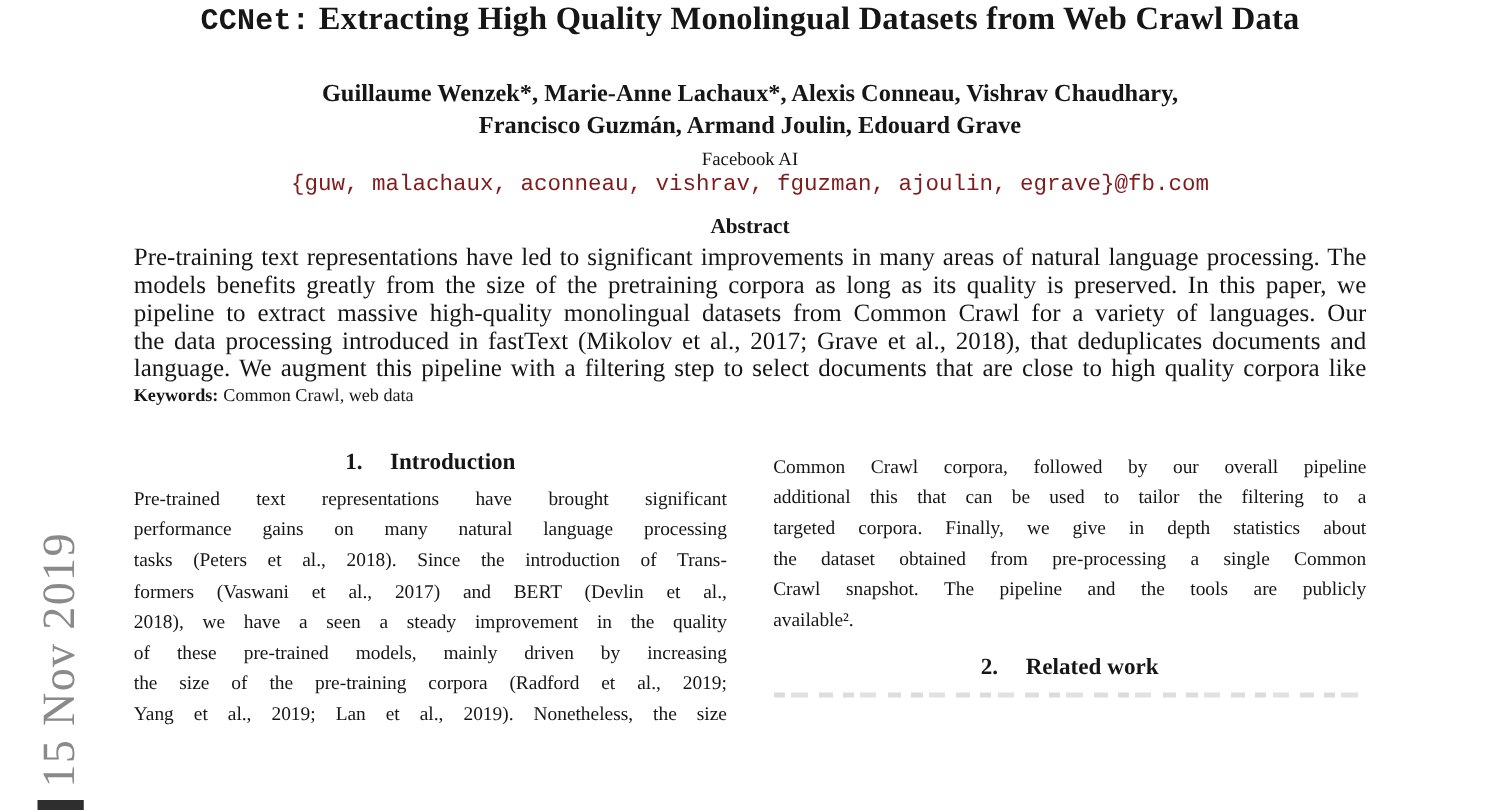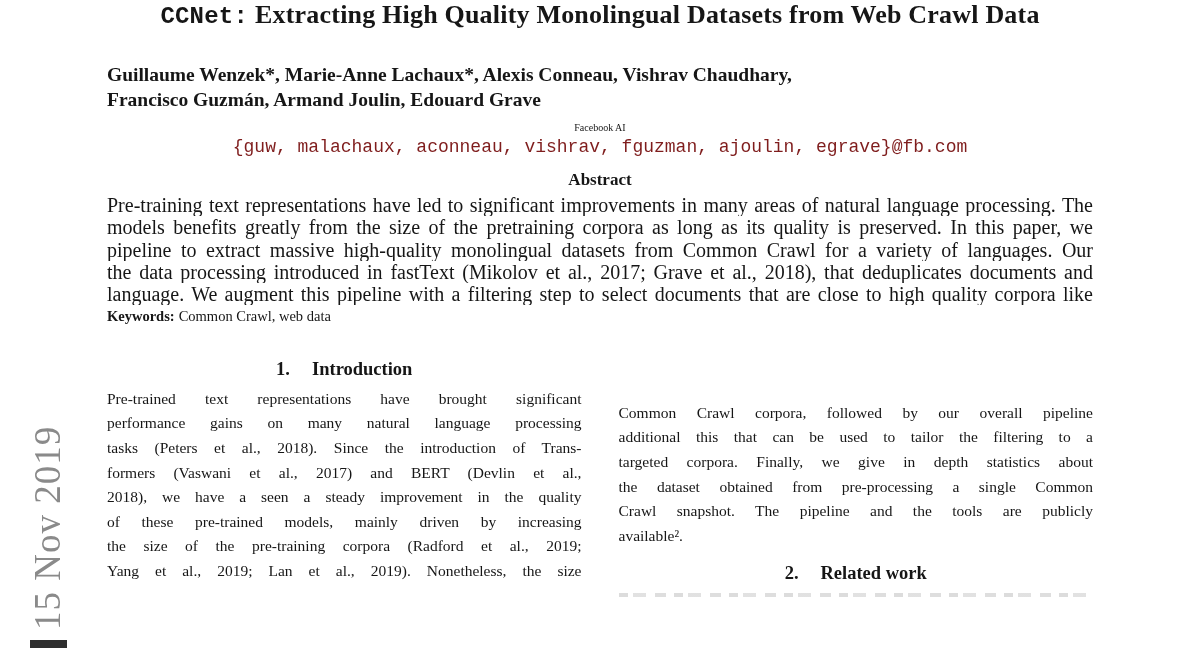--- a/index.html
+++ b/index.html
@@ -7,41 +7,41 @@
   .page {
     position:relative; width:1200px; height:648px; background:#ffffff;
     overflow:hidden; font-family:"Liberation Serif", serif; color:#161616;
   }
   .content { position:absolute; left:107px; top:0; width:986px; }
 
   .title { text-align:center; font-weight:bold;
            font-size:26px; line-height:30px; letter-spacing:0.2px; }
   .title-tt { font-family:"Liberation Mono", monospace; font-size:24px; margin-right:7px; }
 
-  .authors { margin-top:30px; text-align:left; font-weight:bold;
+  .authors { margin-top:30px; text-align:center; font-weight:bold;
              font-size:19.5px; line-height:25px; }
 
-  .affiliation { margin-top:6px; text-align:center; font-size:10px; line-height:19px; }
+  .affiliation { margin-top:6px; text-align:center; font-size:15px; line-height:19px; }
 
   .email { text-align:center; font-family:"Liberation Mono", monospace;
            font-size:18px; line-height:21px; color:#7f1d1d; }
 
   .abstract-heading { margin-top:11px; text-align:center; font-weight:bold;
                       font-size:17px; line-height:21px; }
 
   .abstract { margin-top:4px; font-size:20px; }
   .aline { line-height:22.3px; height:22.3px; overflow:hidden;
            text-align:justify; text-align-last:justify; text-justify:inter-word; }
   .keywords { line-height:22.3px; font-size:14.5px; }
   .keywords .kw-label { font-weight:bold; }
   .keywords .kw-text { margin-left:4px; }
 
   .columns { display:flex; gap:37px; margin-top:28px; }
   .col { width:474.5px; }
-  .col-right { padding-top:5px;margin-top:40px; }
+  .col-right { padding-top:5px; }
 
   .sec-heading { text-align:center; font-weight:bold; font-size:18.5px;
                  line-height:26px; margin-bottom:5px; }
   .sec-heading .sec-num { margin-right:22px; }
 
   .bline { font-size:15.5px; line-height:24.6px; height:24.6px; overflow:hidden;
            text-align:justify; text-align-last:justify; text-justify:inter-word; }
   .bline.plain { text-align:left; text-align-last:left; }
 
   .related-heading { margin-top:12px; margin-bottom:0; }

